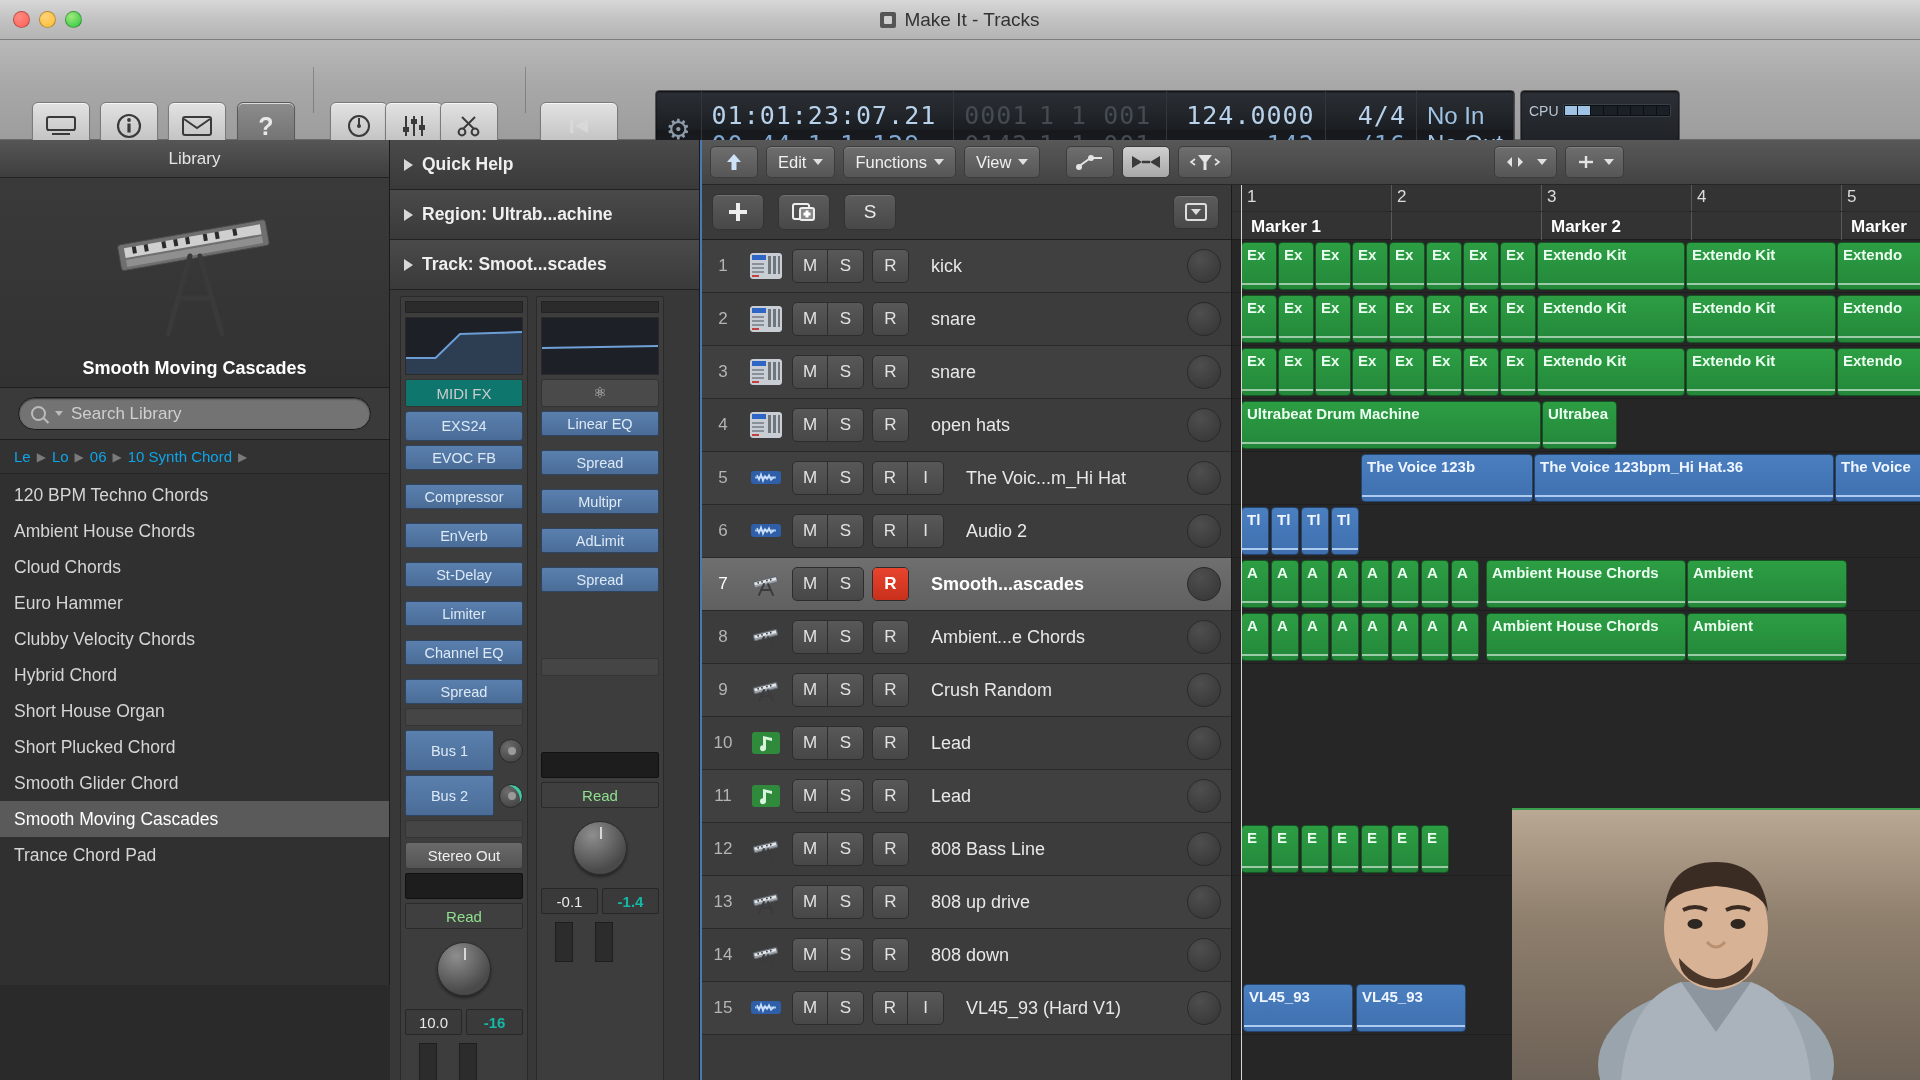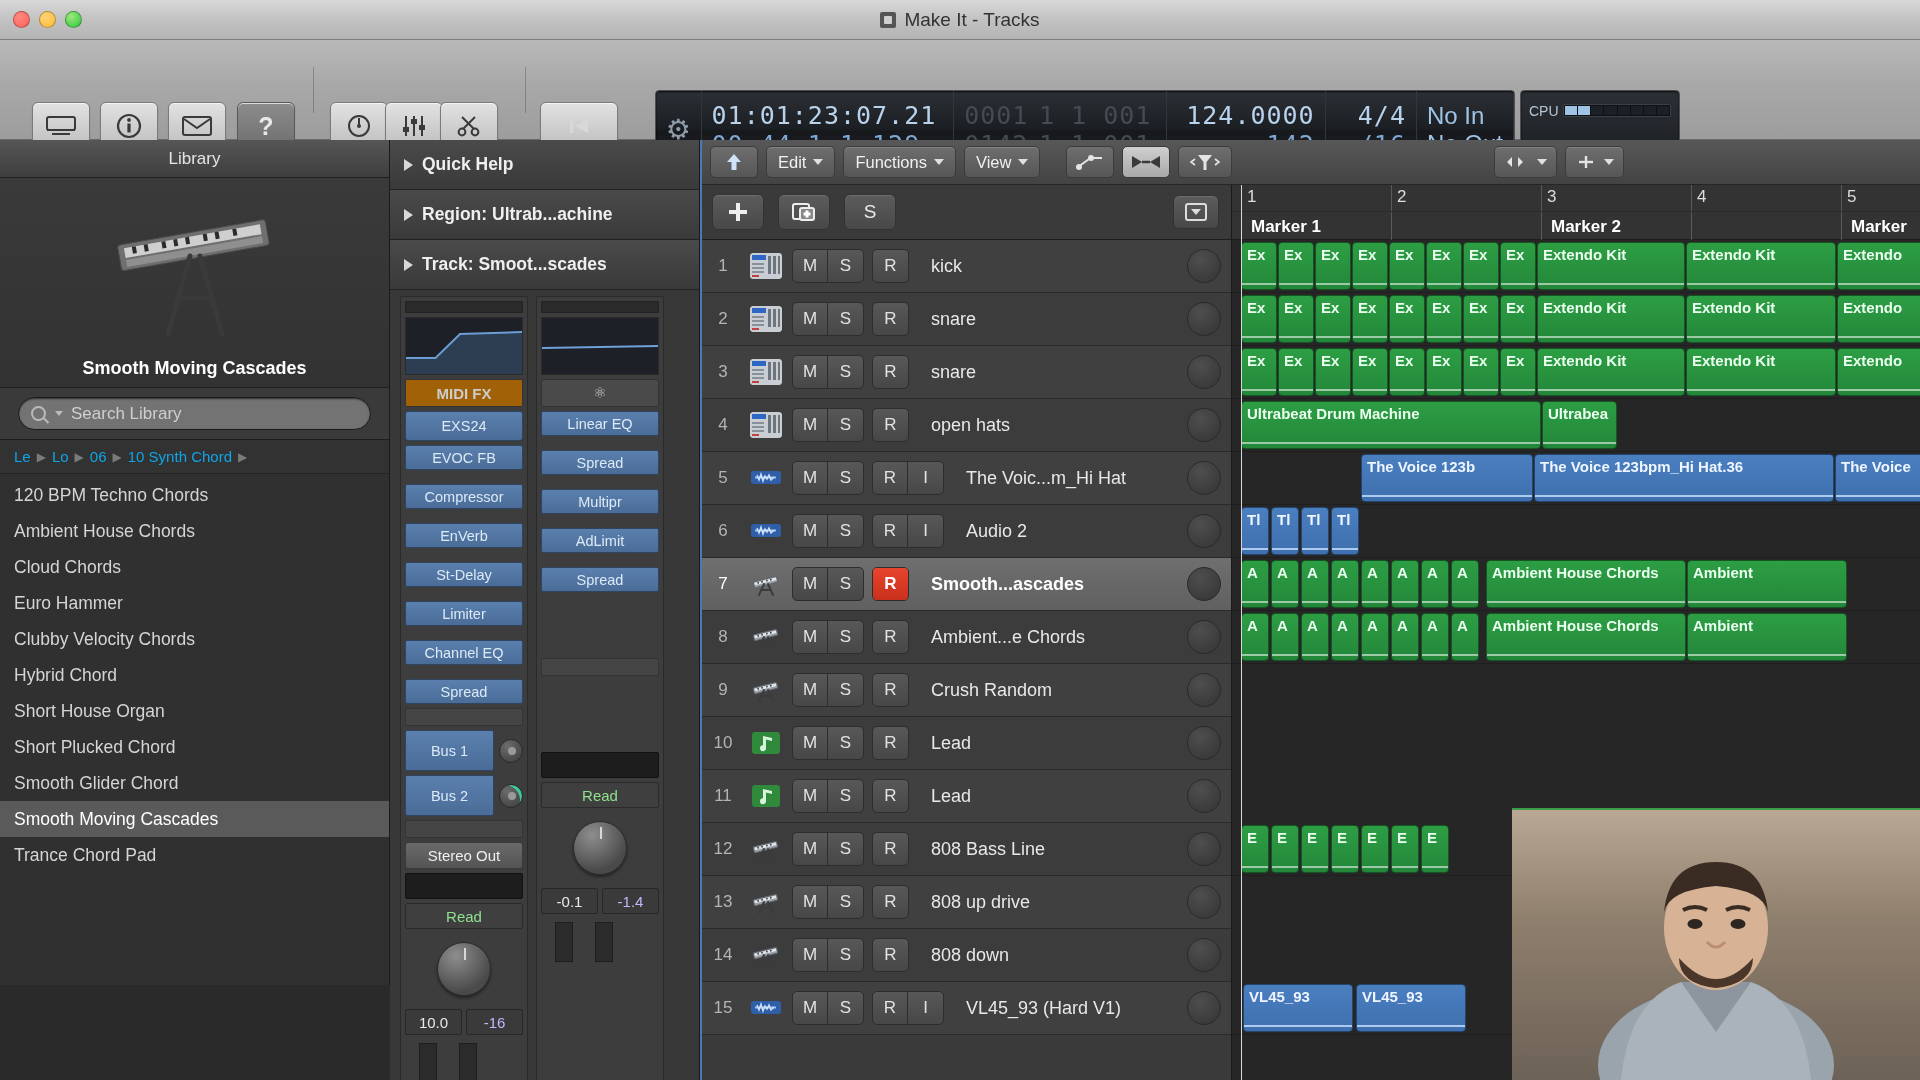--- a/index.html
+++ b/index.html
@@ -149,25 +149,25 @@
   .automode { height:26px; background:#3f3f3f; border:1px solid #2a2a2a; color:#8fe08f;
      font-size:15px; display:flex; align-items:center; justify-content:center; border-radius:2px;}
   .knob-big-wrap { height:72px; display:flex; align-items:center; justify-content:center;}
   .knob-big { width:54px;height:54px;border-radius:50%;
      background:radial-gradient(circle at 35% 25%,#8e8e8e,#4a4a4a 70%); border:1px solid #2b2b2b;
      position:relative; box-shadow:0 2px 3px rgba(0,0,0,.45);}
   .knob-big:after{content:"";position:absolute;left:26px;top:5px;width:2px;height:12px;background:#d8d8d8;}
   .valrow { display:flex; gap:4px; }
   .valbox { flex:1; height:26px; background:#3a3a3a; border:1px solid #272727; color:#e8e8e8;
      font-size:15px; display:flex; align-items:center; justify-content:center; border-radius:2px;}
-  .valbox.amber { color:#c4b5fd; }
+  .valbox.amber { color:#14b8a6;font-weight:bold; }
   .faders { display:flex; gap:22px; padding:4px 0 0 14px; }
   .fader { width:18px; height:40px; background:#2c2c2c; border:1px solid #1e1e1e; }
-  .midi-fx-lbl { height:28px; background:#a16207; border:1px solid #343434; color:#ccc;
-    font-size:15px; display:flex; align-items:center;justify-content:center; border-radius:2px;font-weight:bold;}
+  .midi-fx-lbl { height:28px; background:#0f766e; border:1px solid #343434; color:#ccc;
+    font-size:15px; display:flex; align-items:center;justify-content:center; border-radius:2px;}
 
   
   .arrange { position:absolute; left:700px; top:140px; width:1220px; height:940px;
      background:#2b2b2b; border-left:2px solid #4a7ab5; }
   .menubar { height:45px; background:linear-gradient(to bottom,#585858,#434343);
      border-bottom:1px solid #262626; display:flex; align-items:center; padding:0 8px; gap:8px; }
   .mb-btn { height:32px; background:linear-gradient(to bottom,#6e6e6e,#565656);
      border:1px solid #3c3c3c; border-radius:5px; color:#f0f0f0; font-size:16.5px;
      display:flex; align-items:center; gap:7px; padding:0 11px;
      box-shadow:inset 0 1px 0 rgba(255,255,255,.15);}

